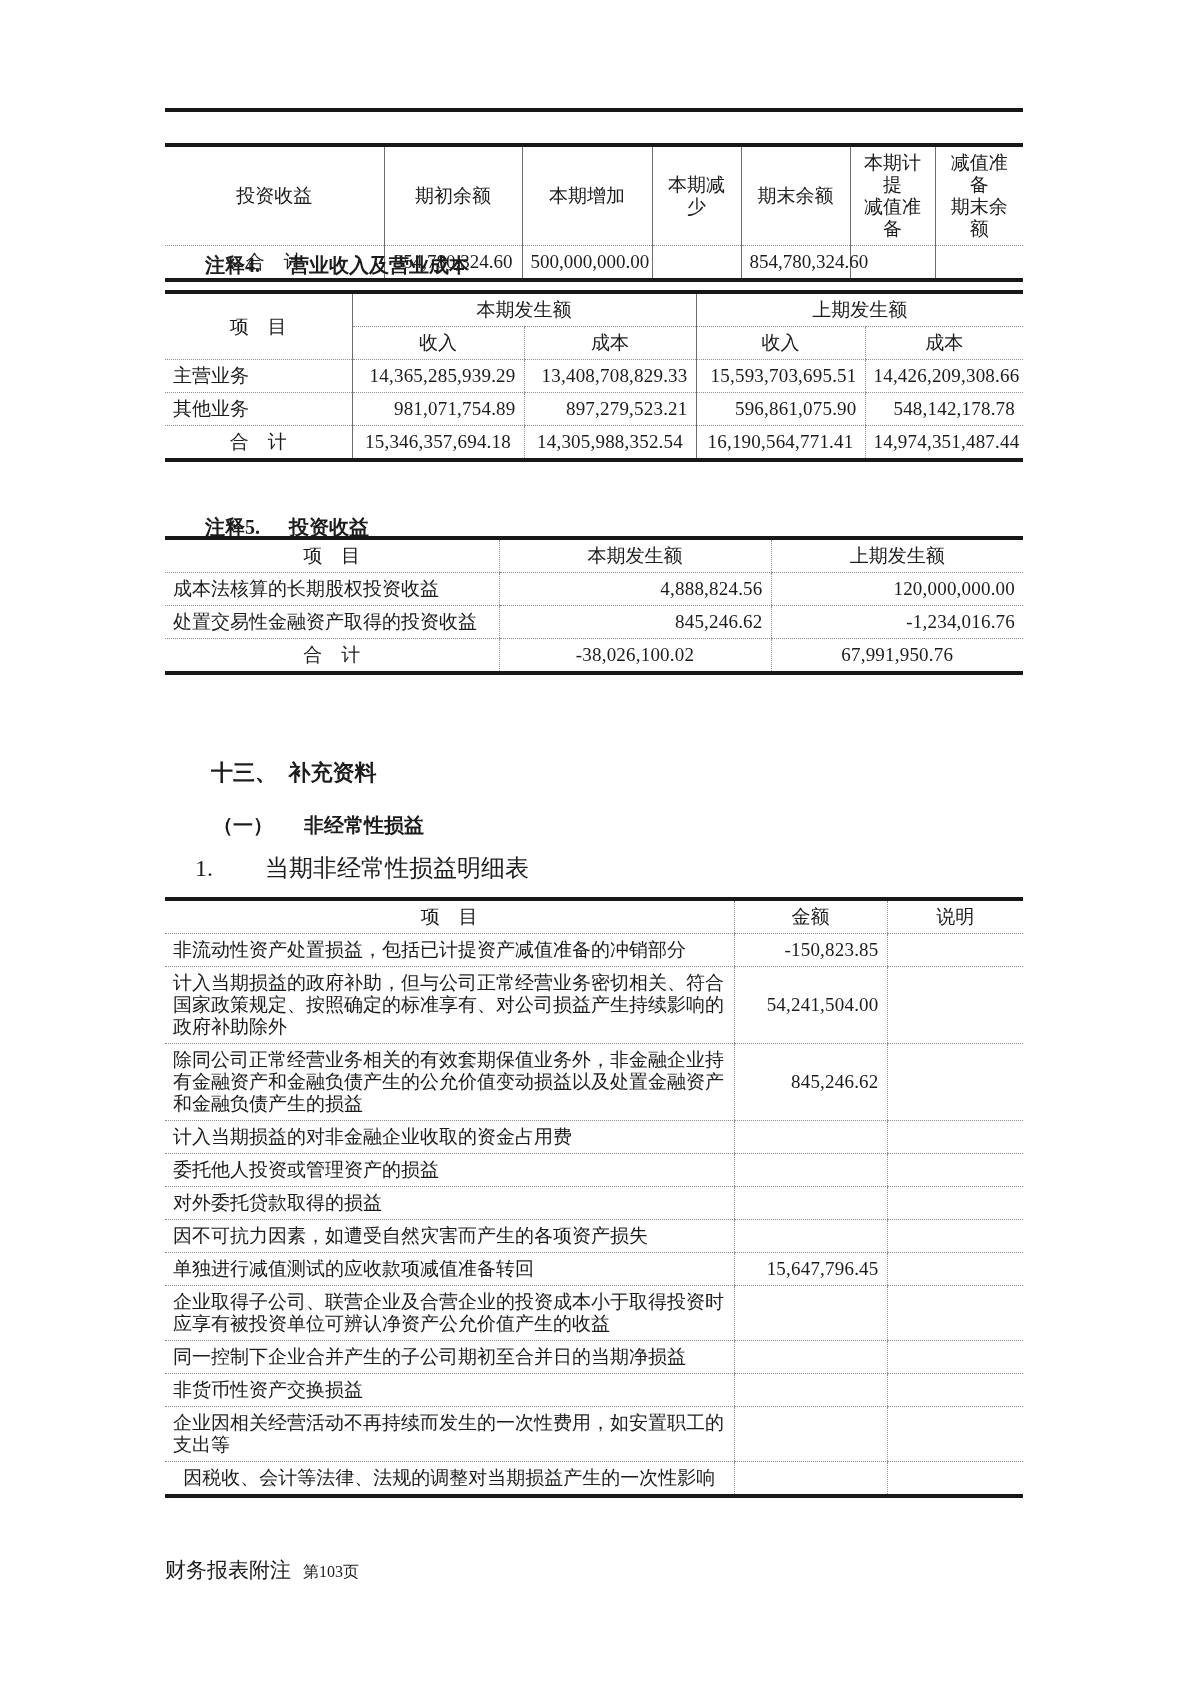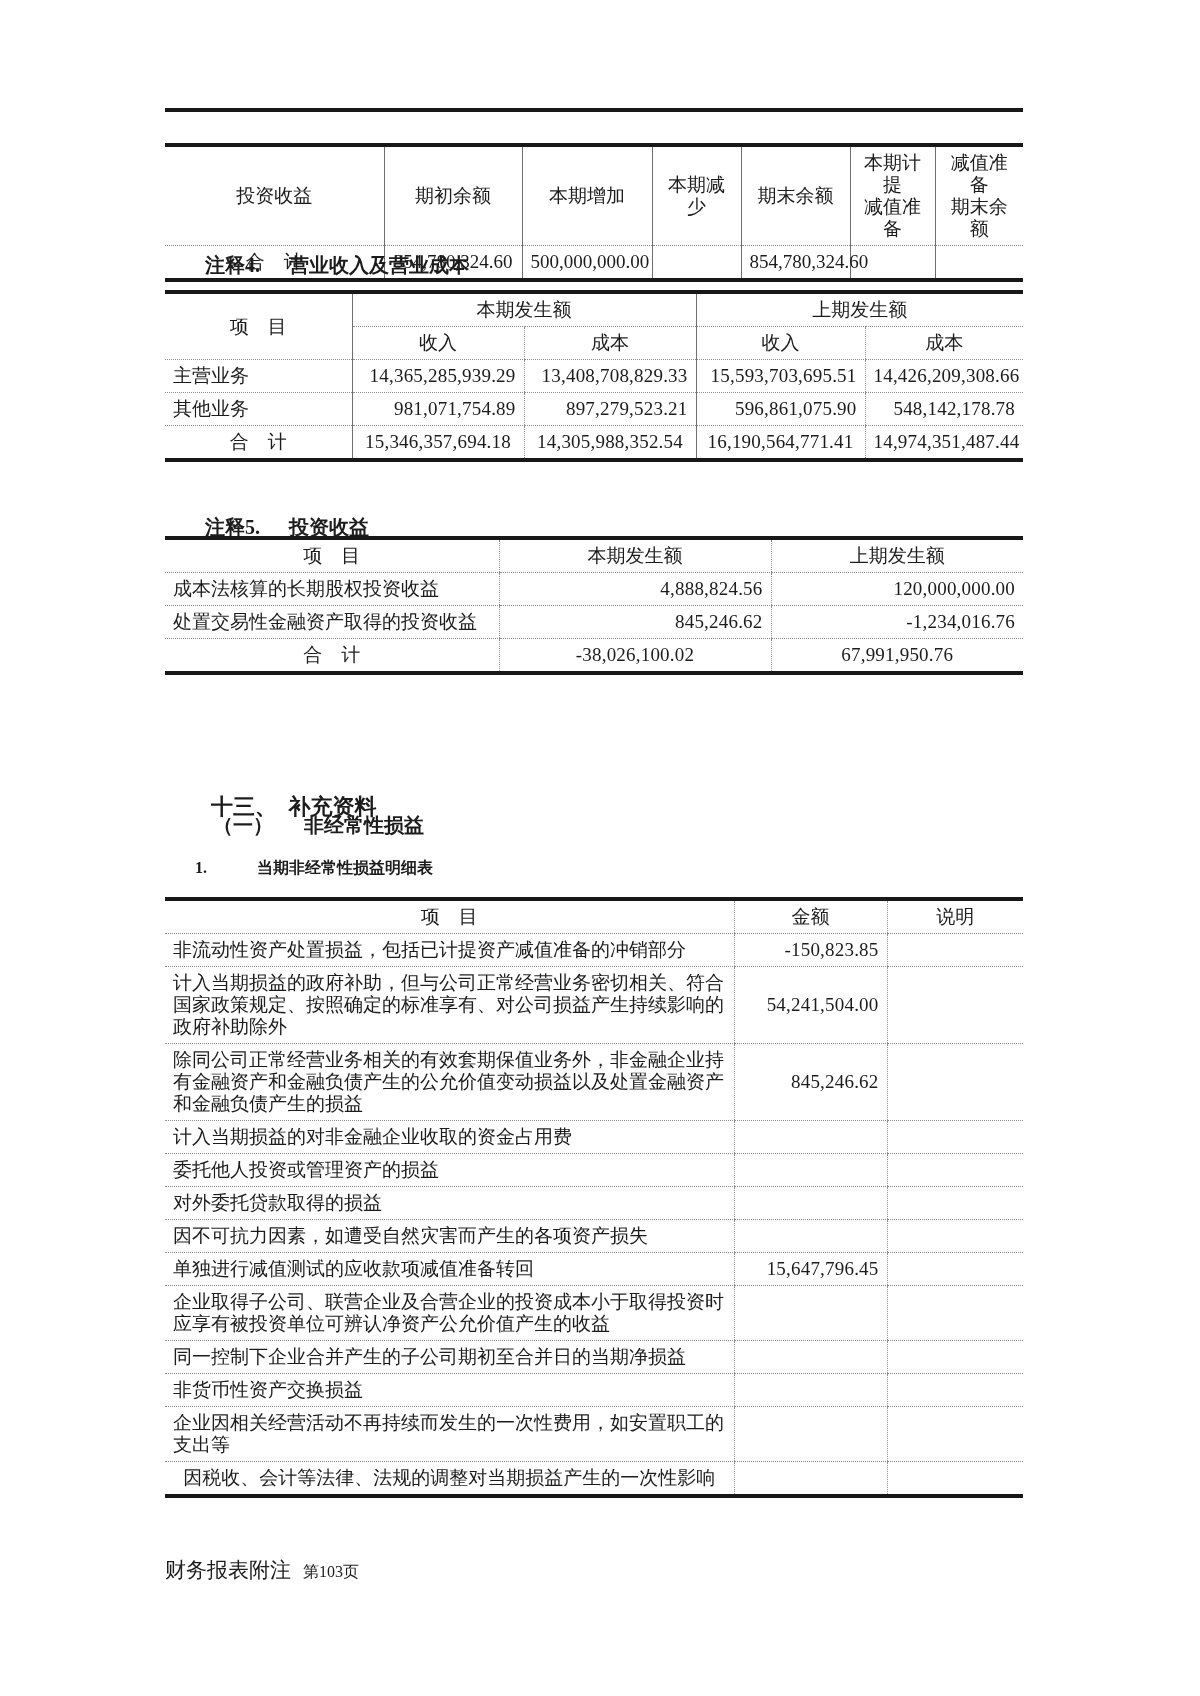--- a/index.html
+++ b/index.html
@@ -41,21 +41,21 @@
 
   .heading { font-weight:bold; font-size:20px; line-height:24px; white-space:nowrap; }
   .heading .no { display:inline-block; margin-left:40px;margin-top:17px; }
   .heading .tx { display:inline-block; margin-left:24px; }
   .sec-heading { font-weight:bold; font-size:22px; line-height:26px; white-space:nowrap; }
   .sec-heading .no { display:inline-block; margin-left:46px; }
   .sec-heading .tx { display:inline-block; margin-left:6px; }
   .sub-heading { font-weight:bold; font-size:20px; line-height:24px; white-space:nowrap; }
   .sub-heading .no { display:inline-block; margin-left:48px; }
   .sub-heading .tx { display:inline-block; margin-left:26px; }
-  .list-heading { font-weight:bold; font-size:16px; line-height:24px; white-space:nowrap; }
+  .list-heading { font-weight:normal; font-size:24px; line-height:24px; white-space:nowrap; }
   .list-heading .no { display:inline-block; margin-left:30px; }
   .list-heading .tx { display:inline-block; margin-left:46px; }
 
   .footer { text-align:left; }
   .footer .doc { font-size:21px; }
   .footer .pg  { font-size:16px; margin-left:12px; }
 </style>
 </head>
 <body>
 
@@ -181,21 +181,21 @@
           <td class="num vl">-1,234,016.76</td>
         </tr>
         <tr>
           <td class="c">合　计</td>
           <td class="num vl">-38,026,100.02</td>
           <td class="num vl">67,991,950.76</td>
         </tr>
       </tbody>
     </table>
 
-    <div class="abs sec-heading" style="top:760px;margin-top:34px;">
+    <div class="abs sec-heading" style="top:760px;">
       <span class="no">十三、</span>
       <span class="tx">补充资料</span>
     </div>
     <div class="abs sub-heading" style="top:813px;">
       <span class="no">（一）</span>
       <span class="tx">非经常性损益</span>
     </div>
     <div class="abs list-heading" style="top:856px;">
       <span class="no">1.</span>
       <span class="tx">当期非经常性损益明细表</span>

